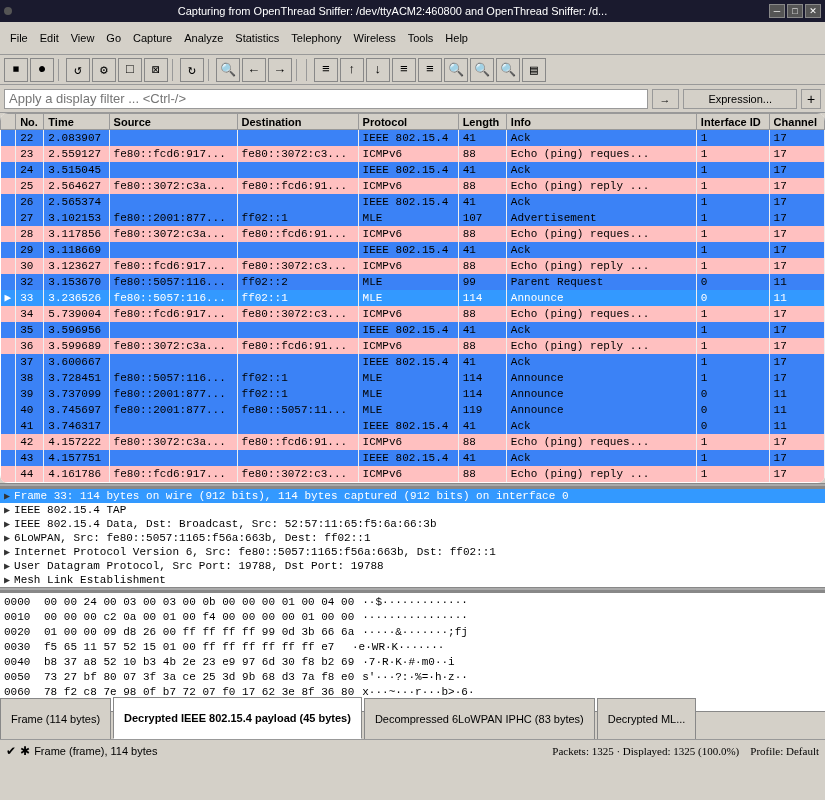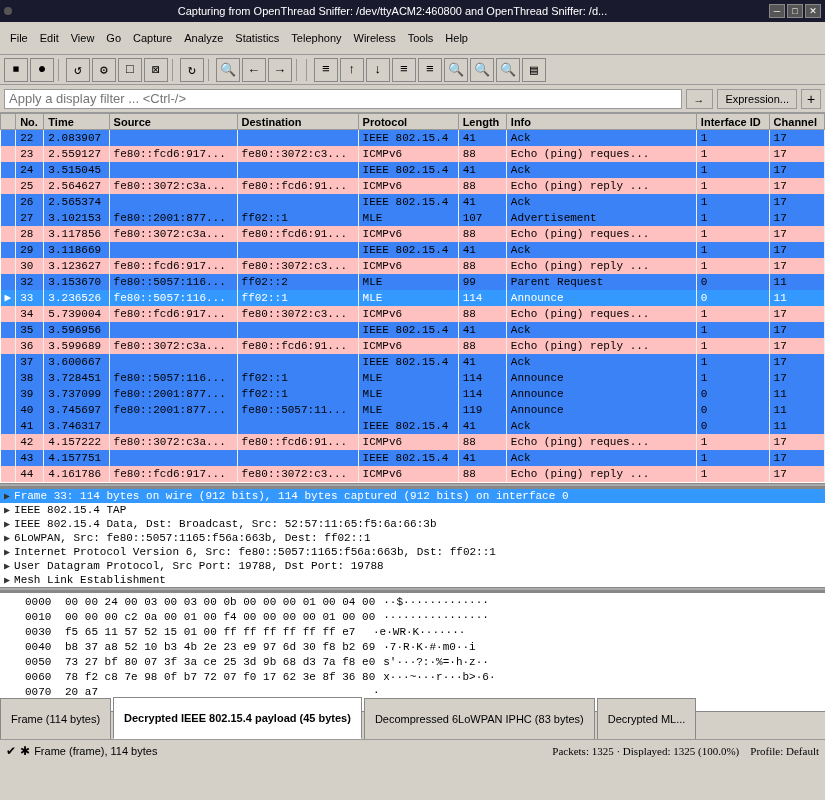--- a/index.html
+++ b/index.html
@@ -18,42 +18,42 @@
 
     
     #toolbar { background: #d4d0c8; display: flex; align-items: center; padding: 2px 4px; height: 30px; border-bottom: 1px solid #999; gap: 2px; }
     .tb-btn { width: 24px; height: 24px; background: #d4d0c8; border: 1px solid #888; display: flex; align-items: center; justify-content: center; cursor: pointer; font-size: 13px; }
     .tb-sep { width: 4px; height: 22px; border-left: 1px solid #999; margin: 0 2px; }
 
     
     #filterbar { background: #d4d0c8; display: flex; align-items: center; padding: 2px 4px; height: 28px; border-bottom: 1px solid #999; gap: 4px; }
     #filterbar input { flex: 1; height: 20px; border: 1px solid #999; padding: 1px 4px; font-size: 13px; background: #fff; }
     #filterbar .filter-btn { height: 20px; padding: 0 6px; border: 1px solid #999; background: #d4d0c8; cursor: pointer; font-size: 11px; display: flex; align-items: center; gap: 2px; }
-    #filterbar .expr-btn { height: 20px; padding: 0 7px; border: 1px solid #999; background: #d4d0c8; cursor: pointer; font-size: 11px; }
+    #filterbar .expr-btn { height: 20px; padding: 0 24px; border: 1px solid #999; background: #d4d0c8; cursor: pointer; font-size: 11px; }
     #filterbar .plus-btn { width: 20px; height: 20px; border: 1px solid #999; background: #d4d0c8; cursor: pointer; font-size: 14px; display: flex; align-items: center; justify-content: center; }
 
     
-    #packet-list { background: #fff; overflow-y: scroll; height: 370px; }
+    #packet-list { background: #fff; overflow-y: scroll; height: 370px; border-radius: 8px; }
     #packet-list table { width: 100%; border-collapse: collapse; font-size: 11px; font-family: 'Courier New', monospace; }
     #packet-list th { background: #d4d0c8; border: 1px solid #999; padding: 1px 4px; text-align: left; position: sticky; top: 0; z-index: 1; font-family: sans-serif; font-weight: bold; white-space: nowrap; }
     #packet-list td { padding: 1px 4px; border-right: 1px solid #eee; white-space: nowrap; overflow: hidden; text-overflow: ellipsis; max-width: 150px; }
     #packet-list tr { height: 16px; }
     .row-white { background: #3b82f6; }
     .row-pink { background: #ffc0c0; }
     .row-selected { background: #3399ff !important; color: #fff !important; }
     .arrow-col { width: 10px; padding: 0 2px; color: #000; }
 
     
     #packet-detail { background: #fff; border-top: 2px solid #888; height: 100px; overflow-y: auto; font-size: 11px; font-family: 'Courier New', monospace; }
     .detail-row { display: flex; align-items: center; padding: 1px 4px; cursor: pointer; white-space: nowrap; }
     .detail-arrow { margin-right: 4px; font-size: 10px; color: #333; }
     .detail-text { font-size: 11px; }
 
     
-    #hex-dump { background: #fff; border-top: 2px solid #888; height: 120px; overflow-y: auto; font-size: 11px; font-family: 'Courier New', monospace; display: flex; padding-left: 21px; }
+    #hex-dump { background: #fff; border-top: 2px solid #888; height: 120px; overflow-y: auto; font-size: 11px; font-family: 'Courier New', monospace; display: flex; }
     .hex-left { flex: 1; padding: 2px 4px; }
     .hex-row { display: flex; gap: 8px; line-height: 15px; }
     .hex-offset { color: #000; min-width: 32px; }
     .hex-bytes { min-width: 300px; color: #000; }
     .hex-ascii { color: #000; }
 
     
     #bottom-tabs { display: flex; background: #d4d0c8; border-top: 1px solid #888; height: 28px; align-items: flex-end; }
     .btab { padding: 20px 10px; border: 1px solid #888; border-bottom: none; background: #d4d0c8; cursor: pointer; font-size: 11px; font-family: sans-serif; height: 24px; display: flex; align-items: center; margin-right: 2px; white-space: nowrap; }
     .btab.active { background: #fff; border-bottom: 1px solid #fff; font-weight: bold; }
@@ -459,20 +459,25 @@
         <span class="hex-offset">0000</span>
         <span class="hex-bytes">00 00 24 00 03 00 03 00  0b 00 00 00 01 00 04 00</span>
         <span class="hex-ascii">··$·············</span>
       </div>
       <div class="hex-row">
         <span class="hex-offset">0010</span>
         <span class="hex-bytes">00 00 00 c2 0a 00 01 00  f4 00 00 00 00 01 00 00</span>
         <span class="hex-ascii">················</span>
       </div>
       <div class="hex-row">
+        <span class="hex-offset">0020</span>
+        <span class="hex-bytes">01 00 00 09 d8 26 00 ff  ff ff ff 99 0d 3b 66 6a</span>
+        <span class="hex-ascii">·····&amp;·······;fj</span>
+      </div>
+      <div class="hex-row">
         <span class="hex-offset">0030</span>
         <span class="hex-bytes">f5 65 11 57 52 15 01 00  ff ff ff ff ff ff e7</span>
         <span class="hex-ascii">·e·WR·K·······</span>
       </div>
       <div class="hex-row">
         <span class="hex-offset">0040</span>
         <span class="hex-bytes">b8 37 a8 52 10 b3 4b 2e  23 e9 97 6d 30 f8 b2 69</span>
         <span class="hex-ascii">·7·R·K·#·m0··i</span>
       </div>
       <div class="hex-row">

